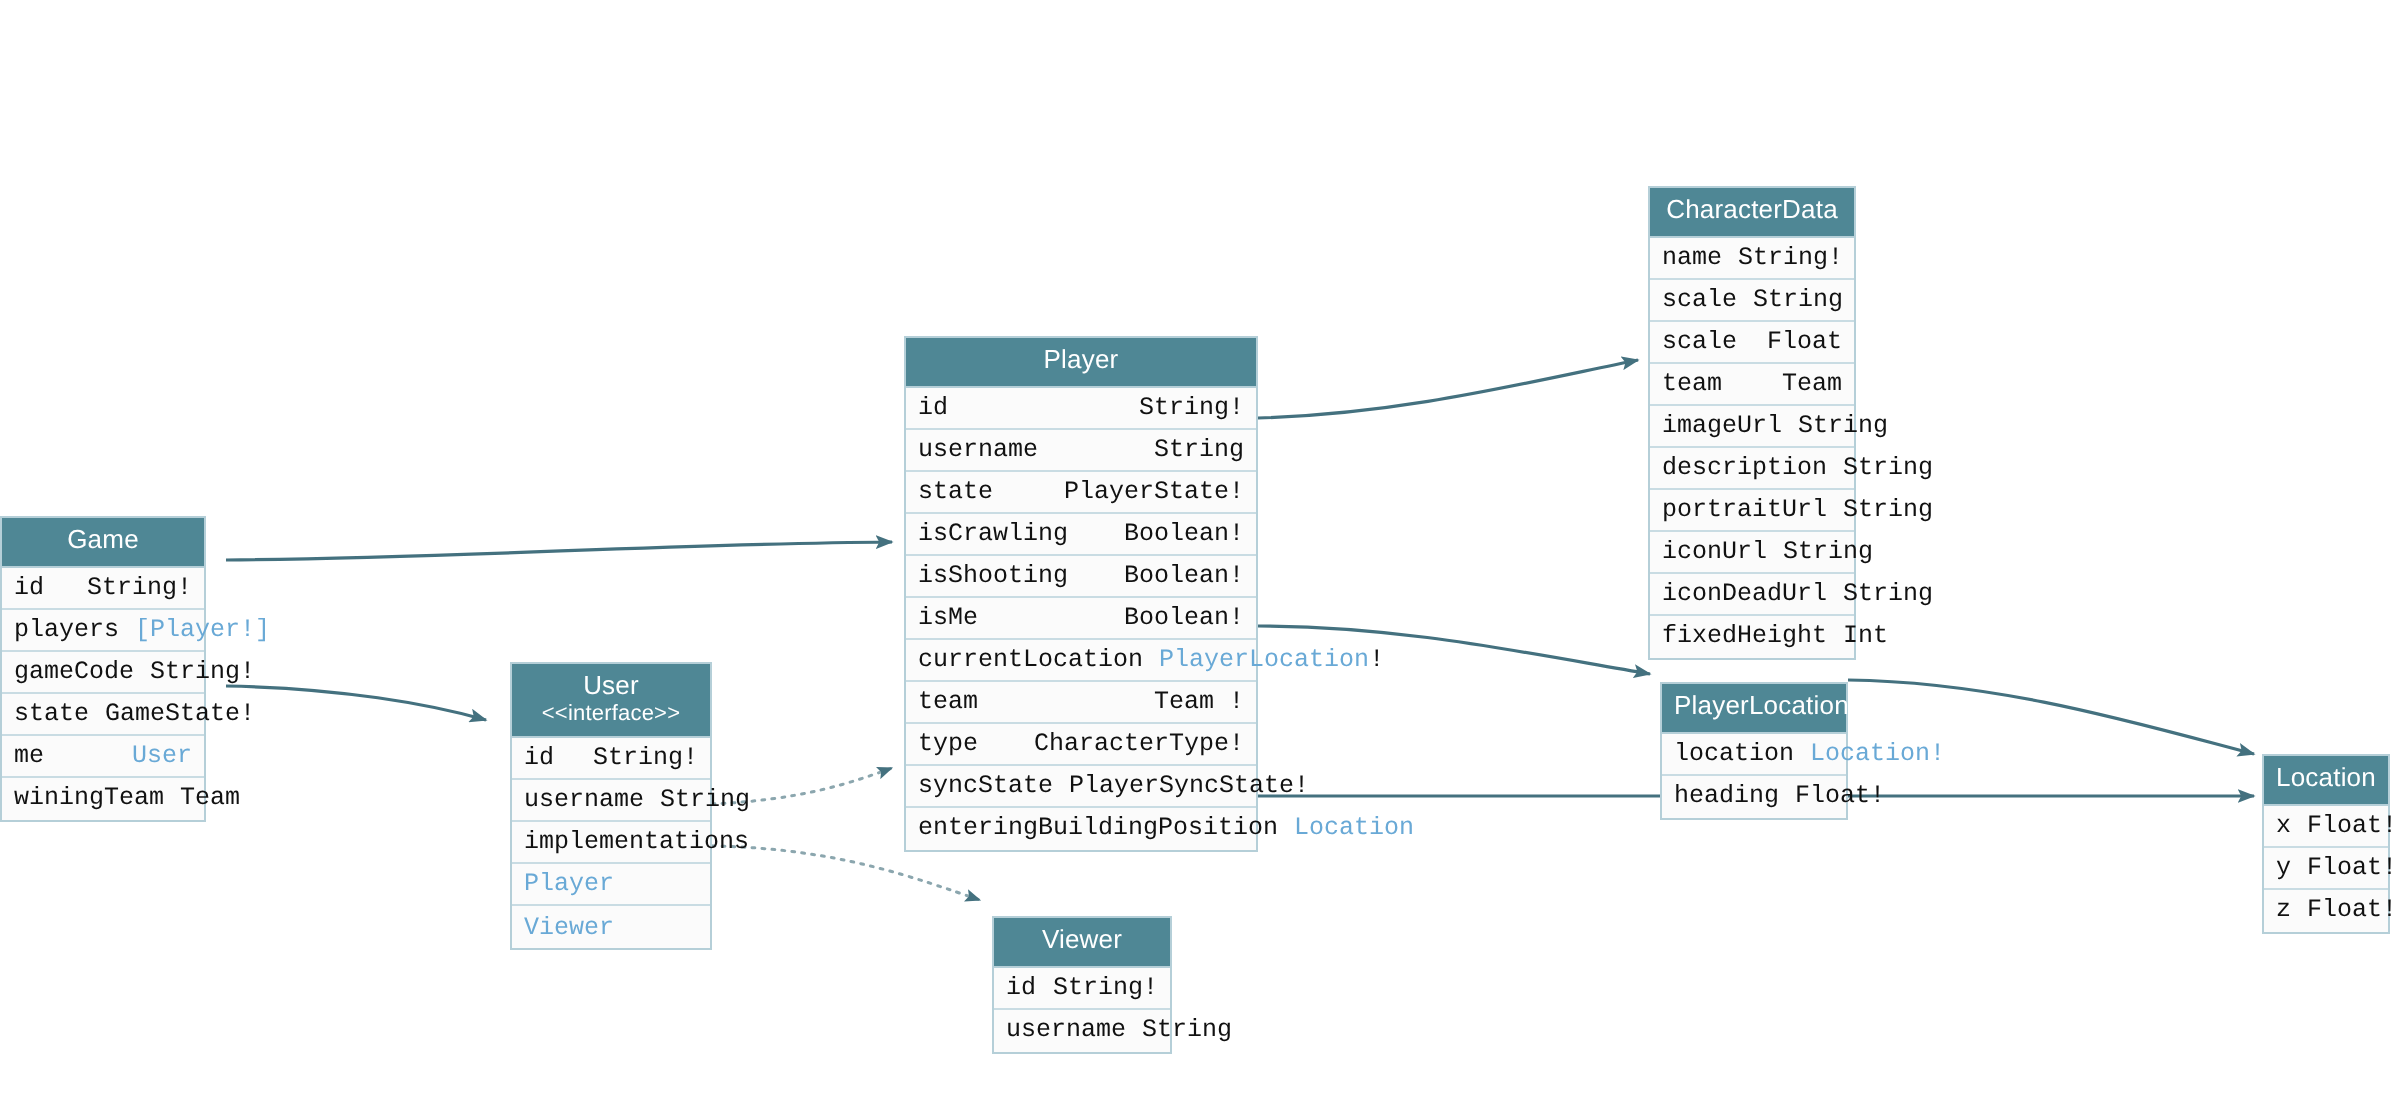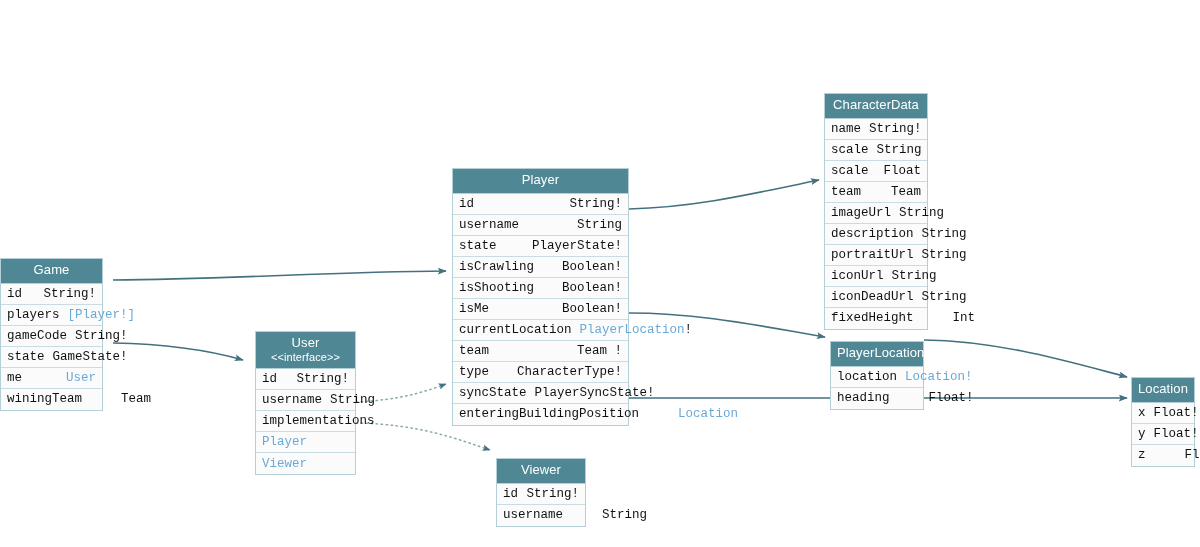--- a/index.html
+++ b/index.html
@@ -67,21 +67,20 @@
     background: #fbfbfb;
     font-size: 12.5px;
     color: #111111;
     padding: 0 6px;
     height: 21px;
     white-space: nowrap;
     font-family: Liberation Mono, monospace;
   }
   .row:last-child {
     border-bottom: none;
-    gap: 31px;
   }
   .row .fname {
     text-align: left;
   }
   .row .ftype {
     text-align: left;
     padding-left: 8px;
   }
   .row .ftype.link {
     color: #69a9d6;

